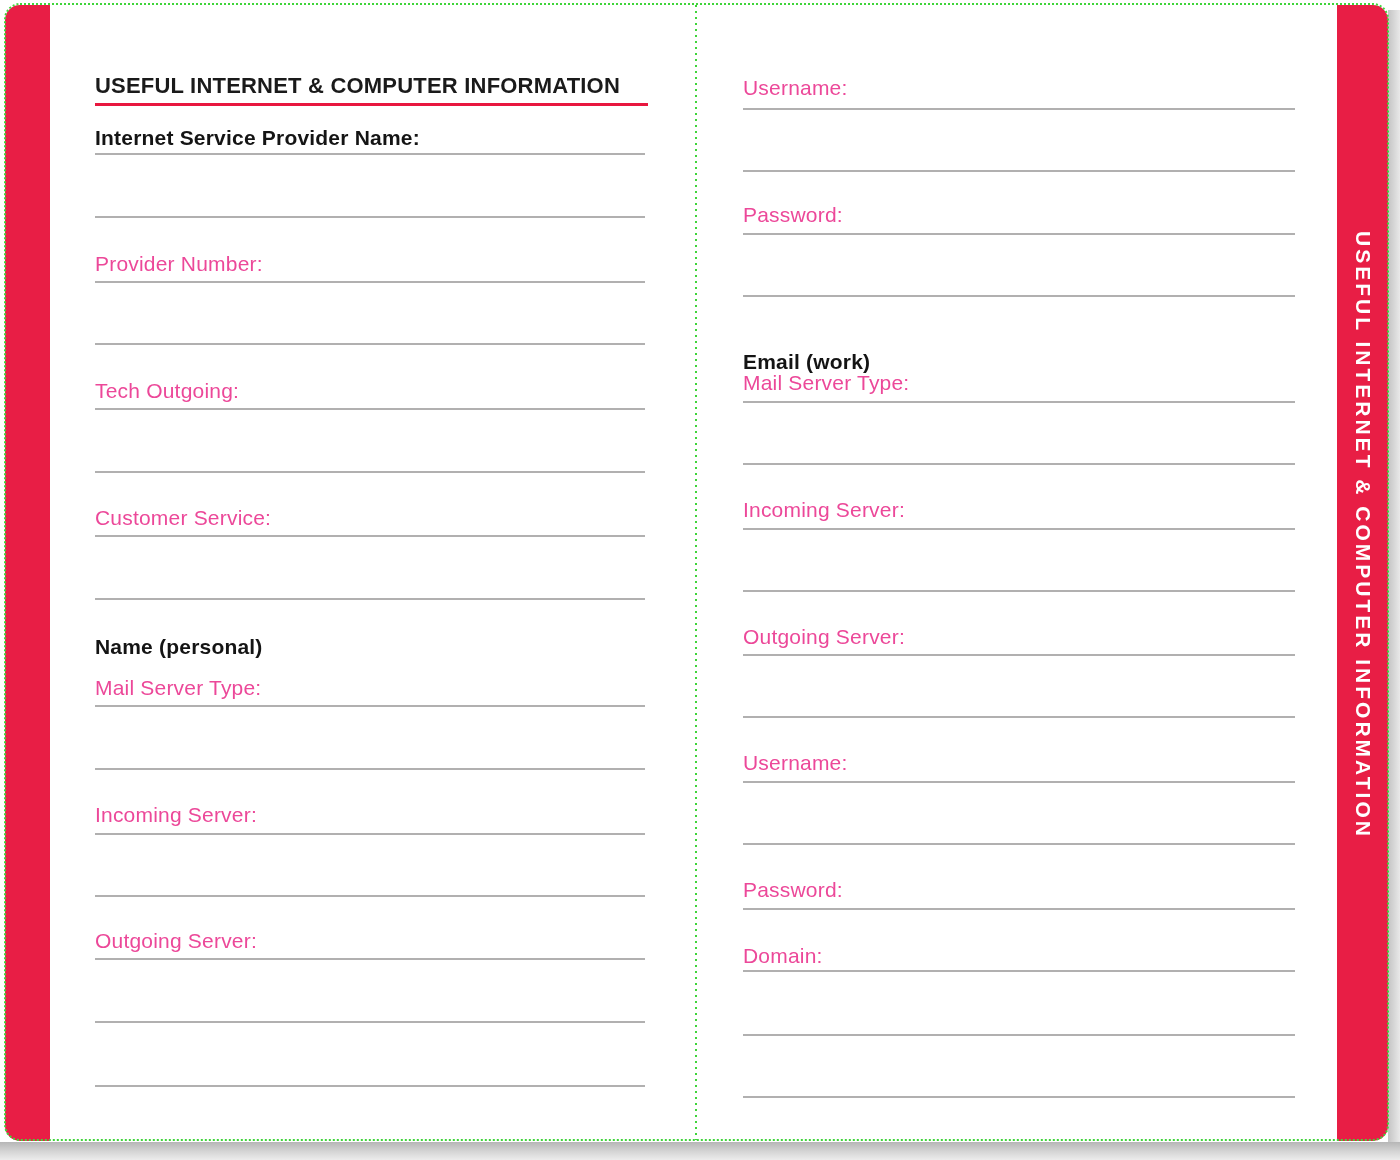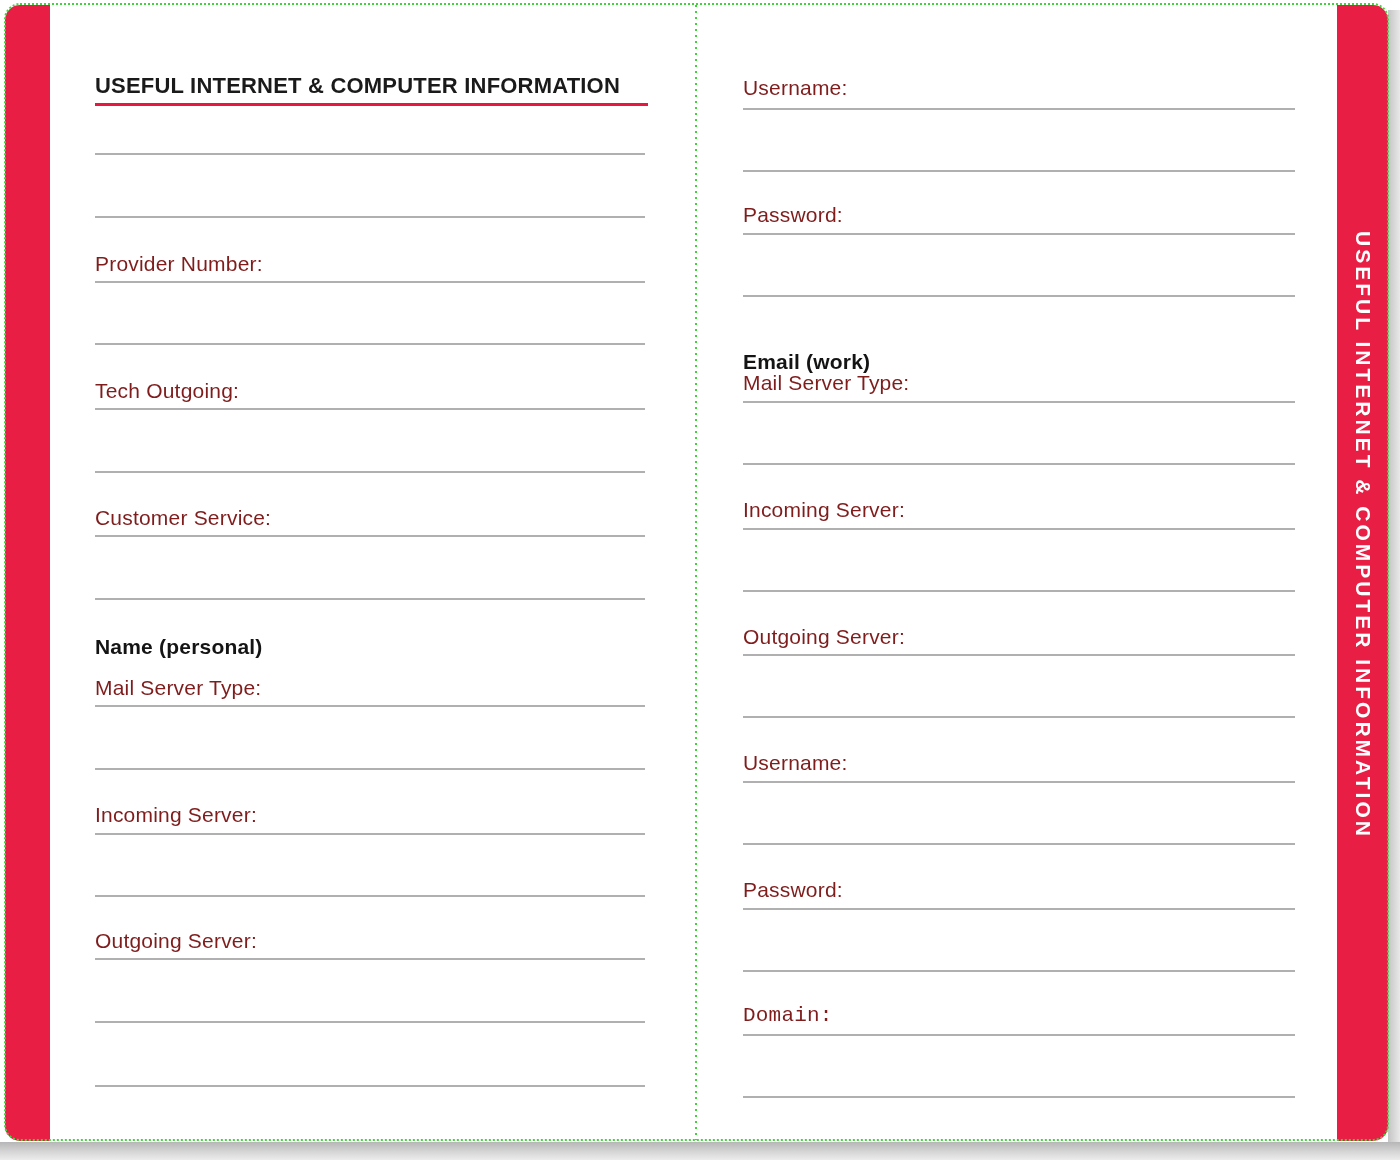--- a/index.html
+++ b/index.html
@@ -48,21 +48,21 @@
   .page-title {
     position:absolute; left:95px; top:73px;
     font-size:22px; font-weight:bold; color:#1a1a1a; letter-spacing:0.2px;
     z-index:2;
   }
   .title-rule {
     position:absolute; left:95px; top:103px; width:553px; height:3px;
     background:#e8173f; z-index:2;
   }
   .lbl {
-    position:absolute; font-size:21px; color:#7f1d1d; letter-spacing:0.2px;
+    position:absolute; font-size:21px; color:#ec4899; letter-spacing:0.2px;
     z-index:2; white-space:nowrap;
   }
   .lbl.bold { font-weight:bold; color:#141414; }
   .rule {
     position:absolute; height:2px; background:#b1b0b0; z-index:2;
   }
 </style>
 </head>
 <body>
 
@@ -73,20 +73,21 @@
 
   <div class="red-spine"></div>
 
   <div class="side-tab">
     <div class="side-tab-label">USEFUL INTERNET &amp; COMPUTER INFORMATION</div>
   </div>
 
   <div class="page-title">USEFUL INTERNET &amp; COMPUTER INFORMATION</div>
   <div class="title-rule"></div>
 
+  <div class="lbl bold" style="left:95px; top:126px;">Internet Service Provider Name:</div>
   <div class="rule" style="left:95px; top:153px; width:550px;"></div>
   <div class="rule" style="left:95px; top:216px; width:550px;"></div>
 
   <div class="lbl" style="left:95px; top:252px;">Provider Number:</div>
   <div class="rule" style="left:95px; top:281px; width:550px;"></div>
   <div class="rule" style="left:95px; top:343px; width:550px;"></div>
 
   <div class="lbl" style="left:95px; top:379px;">Tech Outgoing:</div>
   <div class="rule" style="left:95px; top:408px; width:550px;"></div>
   <div class="rule" style="left:95px; top:471px; width:550px;"></div>
@@ -133,20 +134,20 @@
   <div class="rule" style="left:743px; top:716px; width:552px;"></div>
 
   <div class="lbl" style="left:743px; top:751px;">Username:</div>
   <div class="rule" style="left:743px; top:781px; width:552px;"></div>
   <div class="rule" style="left:743px; top:843px; width:552px;"></div>
 
   <div class="lbl" style="left:743px; top:878px;">Password:</div>
   <div class="rule" style="left:743px; top:908px; width:552px;"></div>
   <div class="rule" style="left:743px; top:970px; width:552px;"></div>
 
-  <div class="lbl" style="left:743px; top:1004px;font-family:Liberation Mono, monospace;">Domain:</div>
+  <div class="lbl" style="left:743px; top:944px;">Domain:</div>
   <div class="rule" style="left:743px; top:1034px; width:552px;"></div>
   <div class="rule" style="left:743px; top:1096px; width:552px;"></div>
 
   <div class="trim-outline"></div>
   <div class="trim-seam"></div>
 
 </div>
 
 </body></html>

